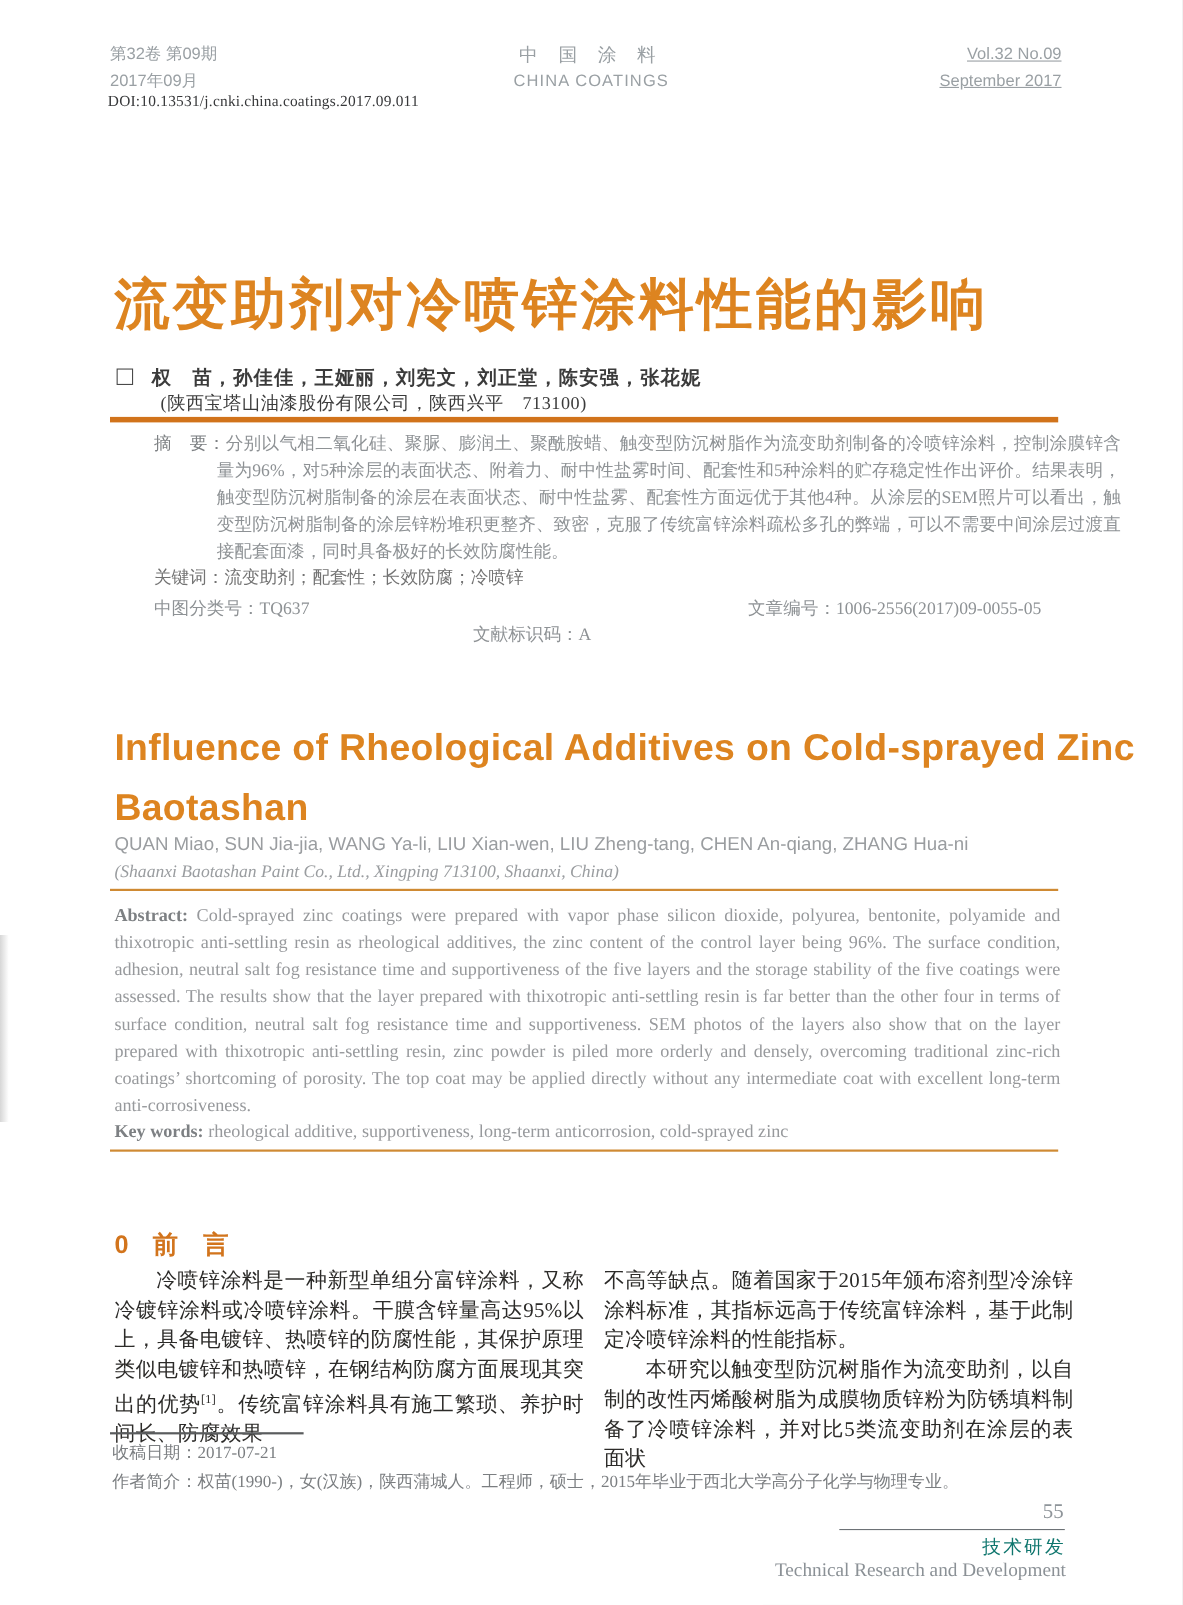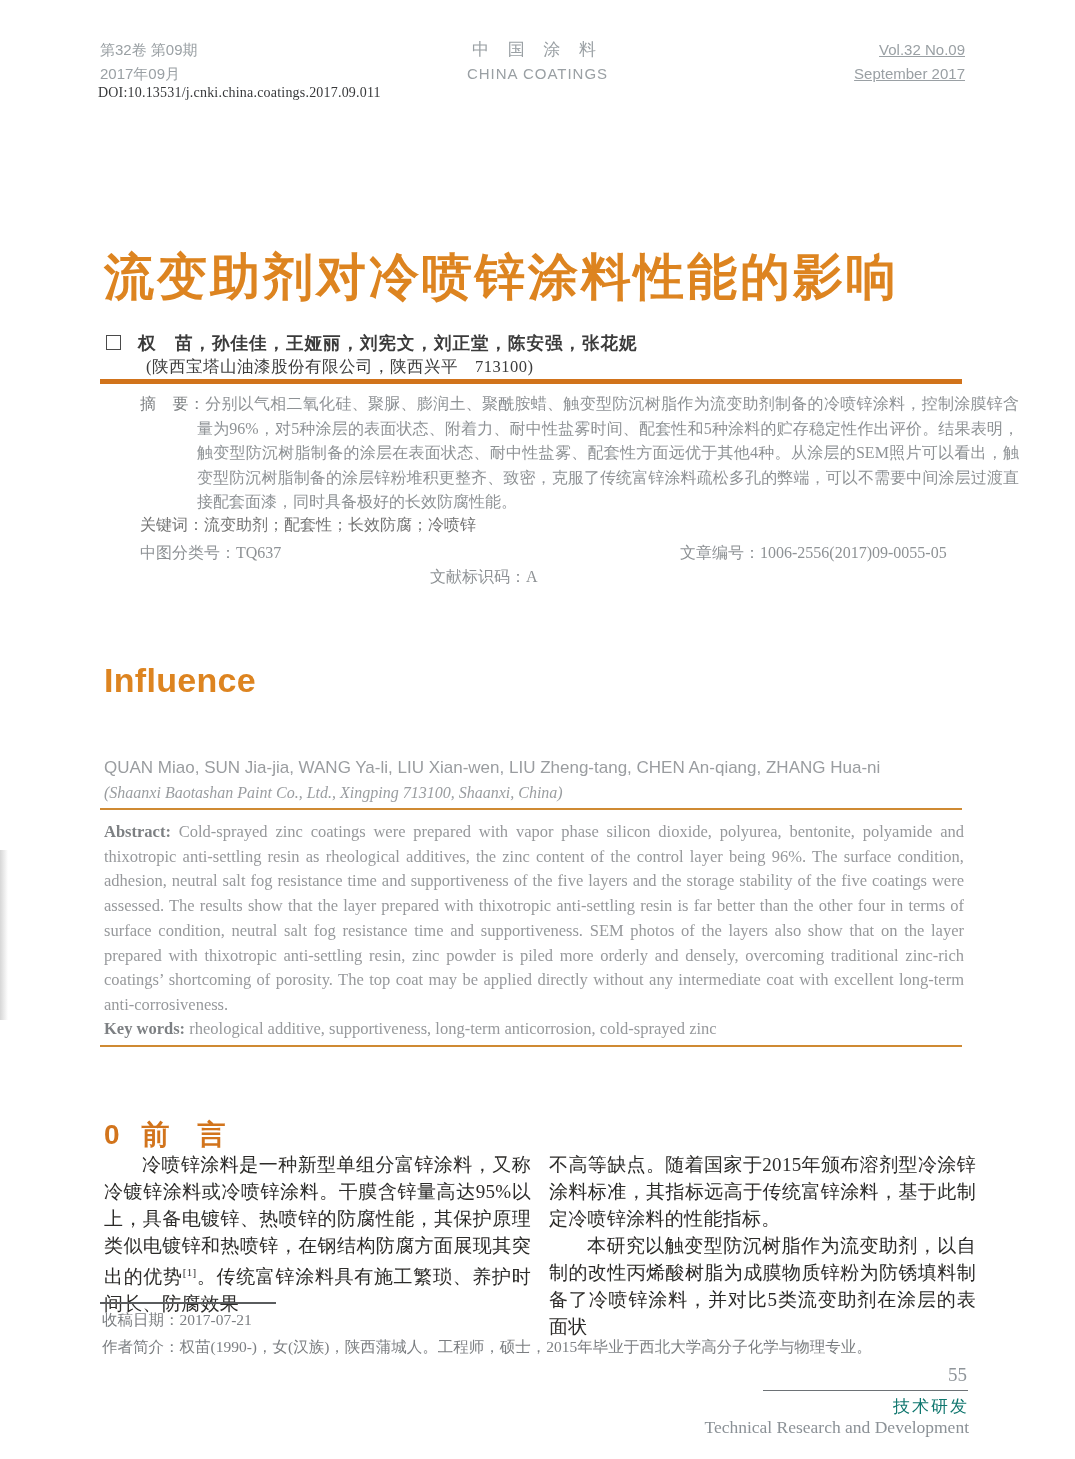--- a/index.html
+++ b/index.html
@@ -53,21 +53,21 @@
   .rule-en-top{top:808px;}
   .rule-kw-bottom{top:1045px;}
   .abs-en{
     position:absolute;left:104px;top:820px;width:860px;
     font-size:16.5px;line-height:24.7px;color:#97999c;text-align:justify;
   }
   .abs-en b,.kw-en b,.abs-cn .lbl{color:#7d8083;text-align:right;}
   .kw-en{position:absolute;left:104px;top:1019px;font-size:16.5px;color:#97999c;}
 
   
-  .sec-head{position:absolute;left:104px;top:1116px;font-family:"Liberation Sans",sans-serif;font-weight:bold;font-size:28px;color:#d2741c;}
+  .sec-head{position:absolute;left:104px;top:1116px;font-family:"Liberation Sans",sans-serif;font-weight:bold;font-size:23px;color:#d2741c;}
   .sec-head .num{margin-right:22px;}
   .cols{position:absolute;left:104px;top:1151px;width:872px;display:flex;gap:18px;}
   .col{width:427px;font-size:19px;line-height:27px;color:#2c2b29;text-align:justify;letter-spacing:0.3px;}
   .col p{margin:0;}
   .col p.ind{text-indent:2em;}
   .col sup{font-size:11px;}
 
   
   .footnote-rule{position:absolute;left:100px;top:1302px;width:176px;border-top:2px solid #5a5c5e;}
   .fn-line{position:absolute;left:102px;font-size:15.5px;color:#7b7e81;}
@@ -117,21 +117,22 @@
   <div class="kw-cn">
     <span>关键词：</span><span>流变助剂；配套性；长效防腐；冷喷锌</span>
   </div>
   <div class="meta-row">
     <span class="meta-clc"><span>中图分类号：</span><span>TQ637</span></span>
     <span class="meta-doc"><span>文献标识码：</span><span>A</span></span>
     <span class="meta-id"><span>文章编号：</span><span>1006-2556(2017)09-0055-05</span></span>
   </div>
 
   <h2 class="title-en" style="margin:0;">
-    <div>Influence</div>
+    <div>Influence of Rheological Additives on Cold-sprayed Zinc</div>
+    <div>Baotashan</div>
   </h2>
   <div class="authors-en">QUAN Miao, SUN Jia-jia, WANG Ya-li, LIU Xian-wen, LIU Zheng-tang, CHEN An-qiang, ZHANG Hua-ni</div>
   <div class="affil-en">(Shaanxi Baotashan Paint Co., Ltd., Xingping 713100, Shaanxi, China)</div>
   <div class="rule-thin rule-en-top"></div>
   <div class="abs-en">
     <b>Abstract:</b><span> Cold-sprayed zinc coatings were prepared with vapor phase silicon dioxide, polyurea, bentonite, polyamide and thixotropic anti-settling resin as rheological additives, the zinc content of the control layer being 96%. The surface condition, adhesion, neutral salt fog resistance time and supportiveness of the five layers and the storage stability of the five coatings were assessed. The results show that the layer prepared with thixotropic anti-settling resin is far better than the other four in terms of surface condition, neutral salt fog resistance time and supportiveness. SEM photos of the layers also show that on the layer prepared with thixotropic anti-settling resin, zinc powder is piled more orderly and densely, overcoming traditional zinc-rich coatings’ shortcoming of porosity. The top coat may be applied directly without any intermediate coat with excellent long-term anti-corrosiveness.</span>
   </div>
   <div class="kw-en">
     <b>Key words:</b><span> rheological additive, supportiveness, long-term anticorrosion, cold-sprayed zinc</span>
   </div>

